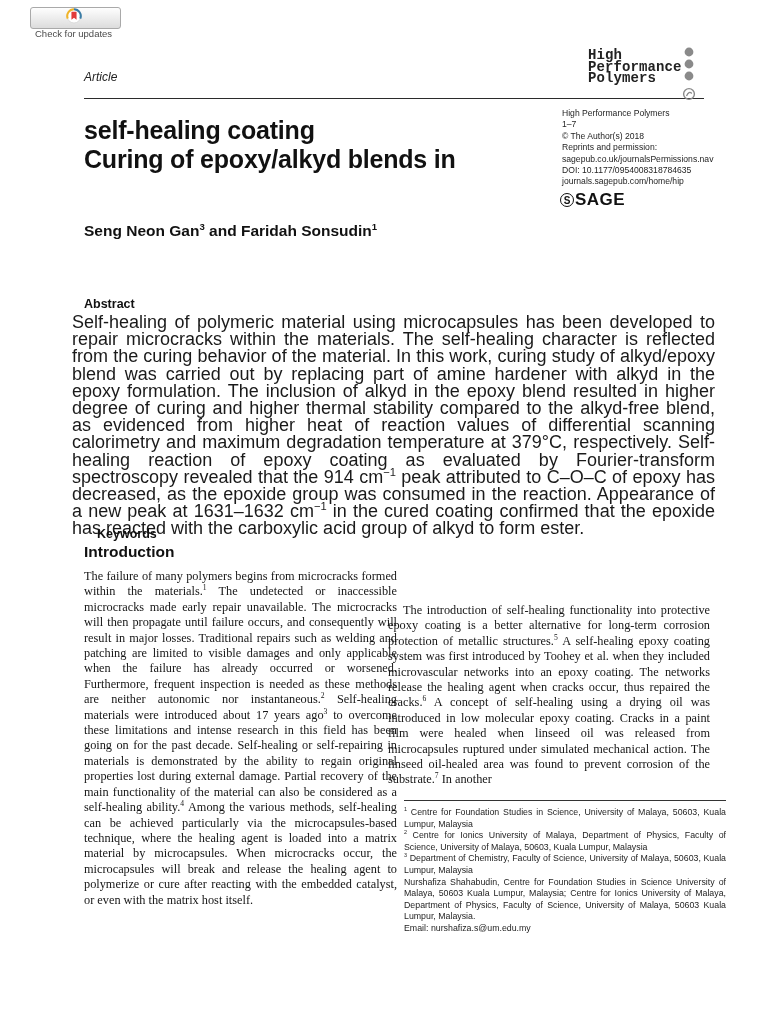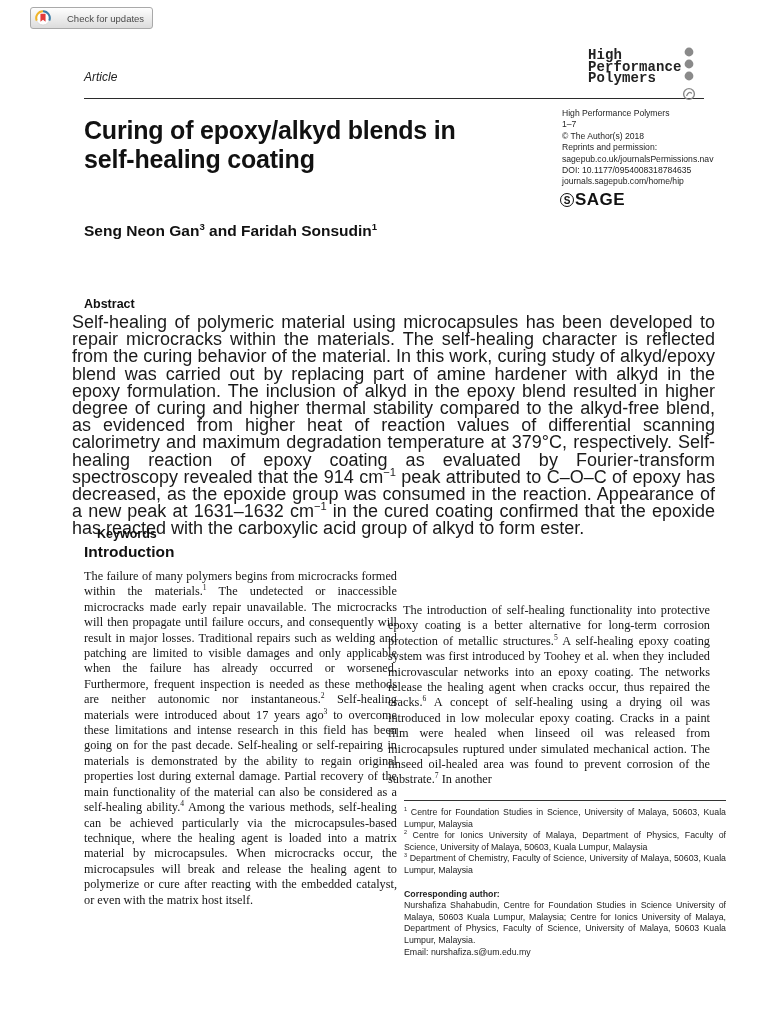--- a/index.html
+++ b/index.html
@@ -7,23 +7,23 @@
   .page {
     position:relative; width:768px; height:1024px; margin:0 auto;
     background:#ffffff; overflow:hidden;
     font-family:"Liberation Sans", sans-serif; color:#1c1c1c;
   }
   sup { font-size:0.62em; line-height:0; vertical-align:super; }
 
   
   .badge {
     position:absolute; left:30px; top:7px; height:22px; padding:0 8px 0 4px;
-    display:flex; align-items:center; gap:16px;
+    display:flex; align-items:center; gap:4px;
     background:linear-gradient(#fefefe,#dcdcdc);
-    border:1px solid #a9a9a9; border-radius:3px; cursor:pointer;
+    border:1px solid #a9a9a9; border-radius:3px; cursor:pointer;flex-direction:column;
   }
   .badge-label { font-size:9.5px; color:#4a4a4a; }
 
   
   .article-type { position:absolute; left:84px; top:70px; font-size:12px; font-style:italic; color:#222; }
   .head-rule { position:absolute; left:84px; top:98px; width:620px; height:1.4px; background:#2b2b2b; }
   .journal-logo { position:absolute; left:588px; top:50px; font-weight:bold; font-size:14px; line-height:11.5px; letter-spacing:0.1px; color:#222;font-family:Liberation Mono, monospace; }
   .dots-icon { position:absolute; left:682px; top:46px; }
 
   .meta-block { position:absolute; left:562px; top:108px; width:175px; font-size:8.6px; line-height:11.4px; color:#242424; }
@@ -99,40 +99,39 @@
     <div>DOI: 10.1177/0954008318784635</div>
     <div>journals.sagepub.com/home/hip</div>
   </div>
 
   <div class="sage">
     <span class="sage-s">S</span>
     <span class="sage-name">SAGE</span>
   </div>
 
   <div class="title">
+    <div>self-healing coating</div>
     <div>Curing of epoxy/alkyd blends in</div>
-    <div>self-healing coating</div>
   </div>
 
   <div class="authors">
     <div>Seng Neon Gan<sup>3</sup> and Faridah Sonsudin<sup>1</sup></div>
   </div>
 
   <div class="sec-label abstract-heading">Abstract</div>
   <div class="abstract-text">Self-healing of polymeric material using microcapsules has been developed to repair microcracks within the materials. The self-healing character is reflected from the curing behavior of the material. In this work, curing study of alkyd/epoxy blend was carried out by replacing part of amine hardener with alkyd in the epoxy formulation. The inclusion of alkyd in the epoxy blend resulted in higher degree of curing and higher thermal stability compared to the alkyd-free blend, as evidenced from higher heat of reaction values of differential scanning calorimetry and maximum degradation temperature at 379°C, respectively. Self-healing reaction of epoxy coating as evaluated by Fourier-transform spectroscopy revealed that the 914 cm<sup>−1</sup> peak attributed to C–O–C of epoxy has decreased, as the epoxide group was consumed in the reaction. Appearance of a new peak at 1631–1632 cm<sup>−1</sup> in the cured coating confirmed that the epoxide has reacted with the carboxylic acid group of alkyd to form ester.</div>
 
   <div class="sec-label keywords-heading">Keywords</div>
 
   <div class="intro-heading">Introduction</div>
   <div class="body-col col-left">The failure of many polymers begins from microcracks formed within the materials.<sup>1</sup> The undetected or inaccessible microcracks made early repair unavailable. The microcracks will then propagate until failure occurs, and consequently will result in major losses. Traditional repairs such as welding and patching are limited to visible damages and only applicable when the failure has already occurred or worsened. Furthermore, frequent inspection is needed as these methods are neither autonomic nor instantaneous.<sup>2</sup> Self-healing materials were introduced about 17 years ago<sup>3</sup> to overcome these limitations and intense research in this field has been going on for the past decade. Self-healing or self-repairing in materials is demonstrated by the ability to regain original properties lost during external damage. Partial recovery of the main functionality of the material can also be considered as a self-healing ability.<sup>4</sup> Among the various methods, self-healing can be achieved particularly via the microcapsules-based technique, where the healing agent is loaded into a matrix material by microcapsules. When microcracks occur, the microcapsules will break and release the healing agent to polymerize or cure after reacting with the embedded catalyst, or even with the matrix host itself.</div>
   <div class="body-col col-right">The introduction of self-healing functionality into protective epoxy coating is a better alternative for long-term corrosion protection of metallic structures.<sup>5</sup> A self-healing epoxy coating system was first introduced by Toohey et al. when they included microvascular networks into an epoxy coating. The networks release the healing agent when cracks occur, thus repaired the cracks.<sup>6</sup> A concept of self-healing using a drying oil was introduced in low molecular epoxy coating. Cracks in a paint film were healed when linseed oil was released from microcapsules ruptured under simulated mechanical action. The linseed oil-healed area was found to prevent corrosion of the substrate.<sup>7</sup> In another</div>
 
   <div class="fn-rule"></div>
   <div class="footnotes">
     <div class="fn-item"><sup>1</sup> Centre for Foundation Studies in Science, University of Malaya, 50603, Kuala Lumpur, Malaysia</div>
     <div class="fn-item"><sup>2</sup> Centre for Ionics University of Malaya, Department of Physics, Faculty of Science, University of Malaya, 50603, Kuala Lumpur, Malaysia</div>
     <div class="fn-item"><sup>3</sup> Department of Chemistry, Faculty of Science, University of Malaya, 50603, Kuala Lumpur, Malaysia</div>
-    <div class="corr-heading">Corresponding author:</div>
     <div>Nurshafiza Shahabudin, Centre for Foundation Studies in Science University of Malaya, 50603 Kuala Lumpur, Malaysia; Centre for Ionics University of Malaya, Department of Physics, Faculty of Science, University of Malaya, 50603 Kuala Lumpur, Malaysia.</div>
     <div>Email: nurshafiza.s@um.edu.my</div>
   </div>
 
 </div>
 
 </body></html>

